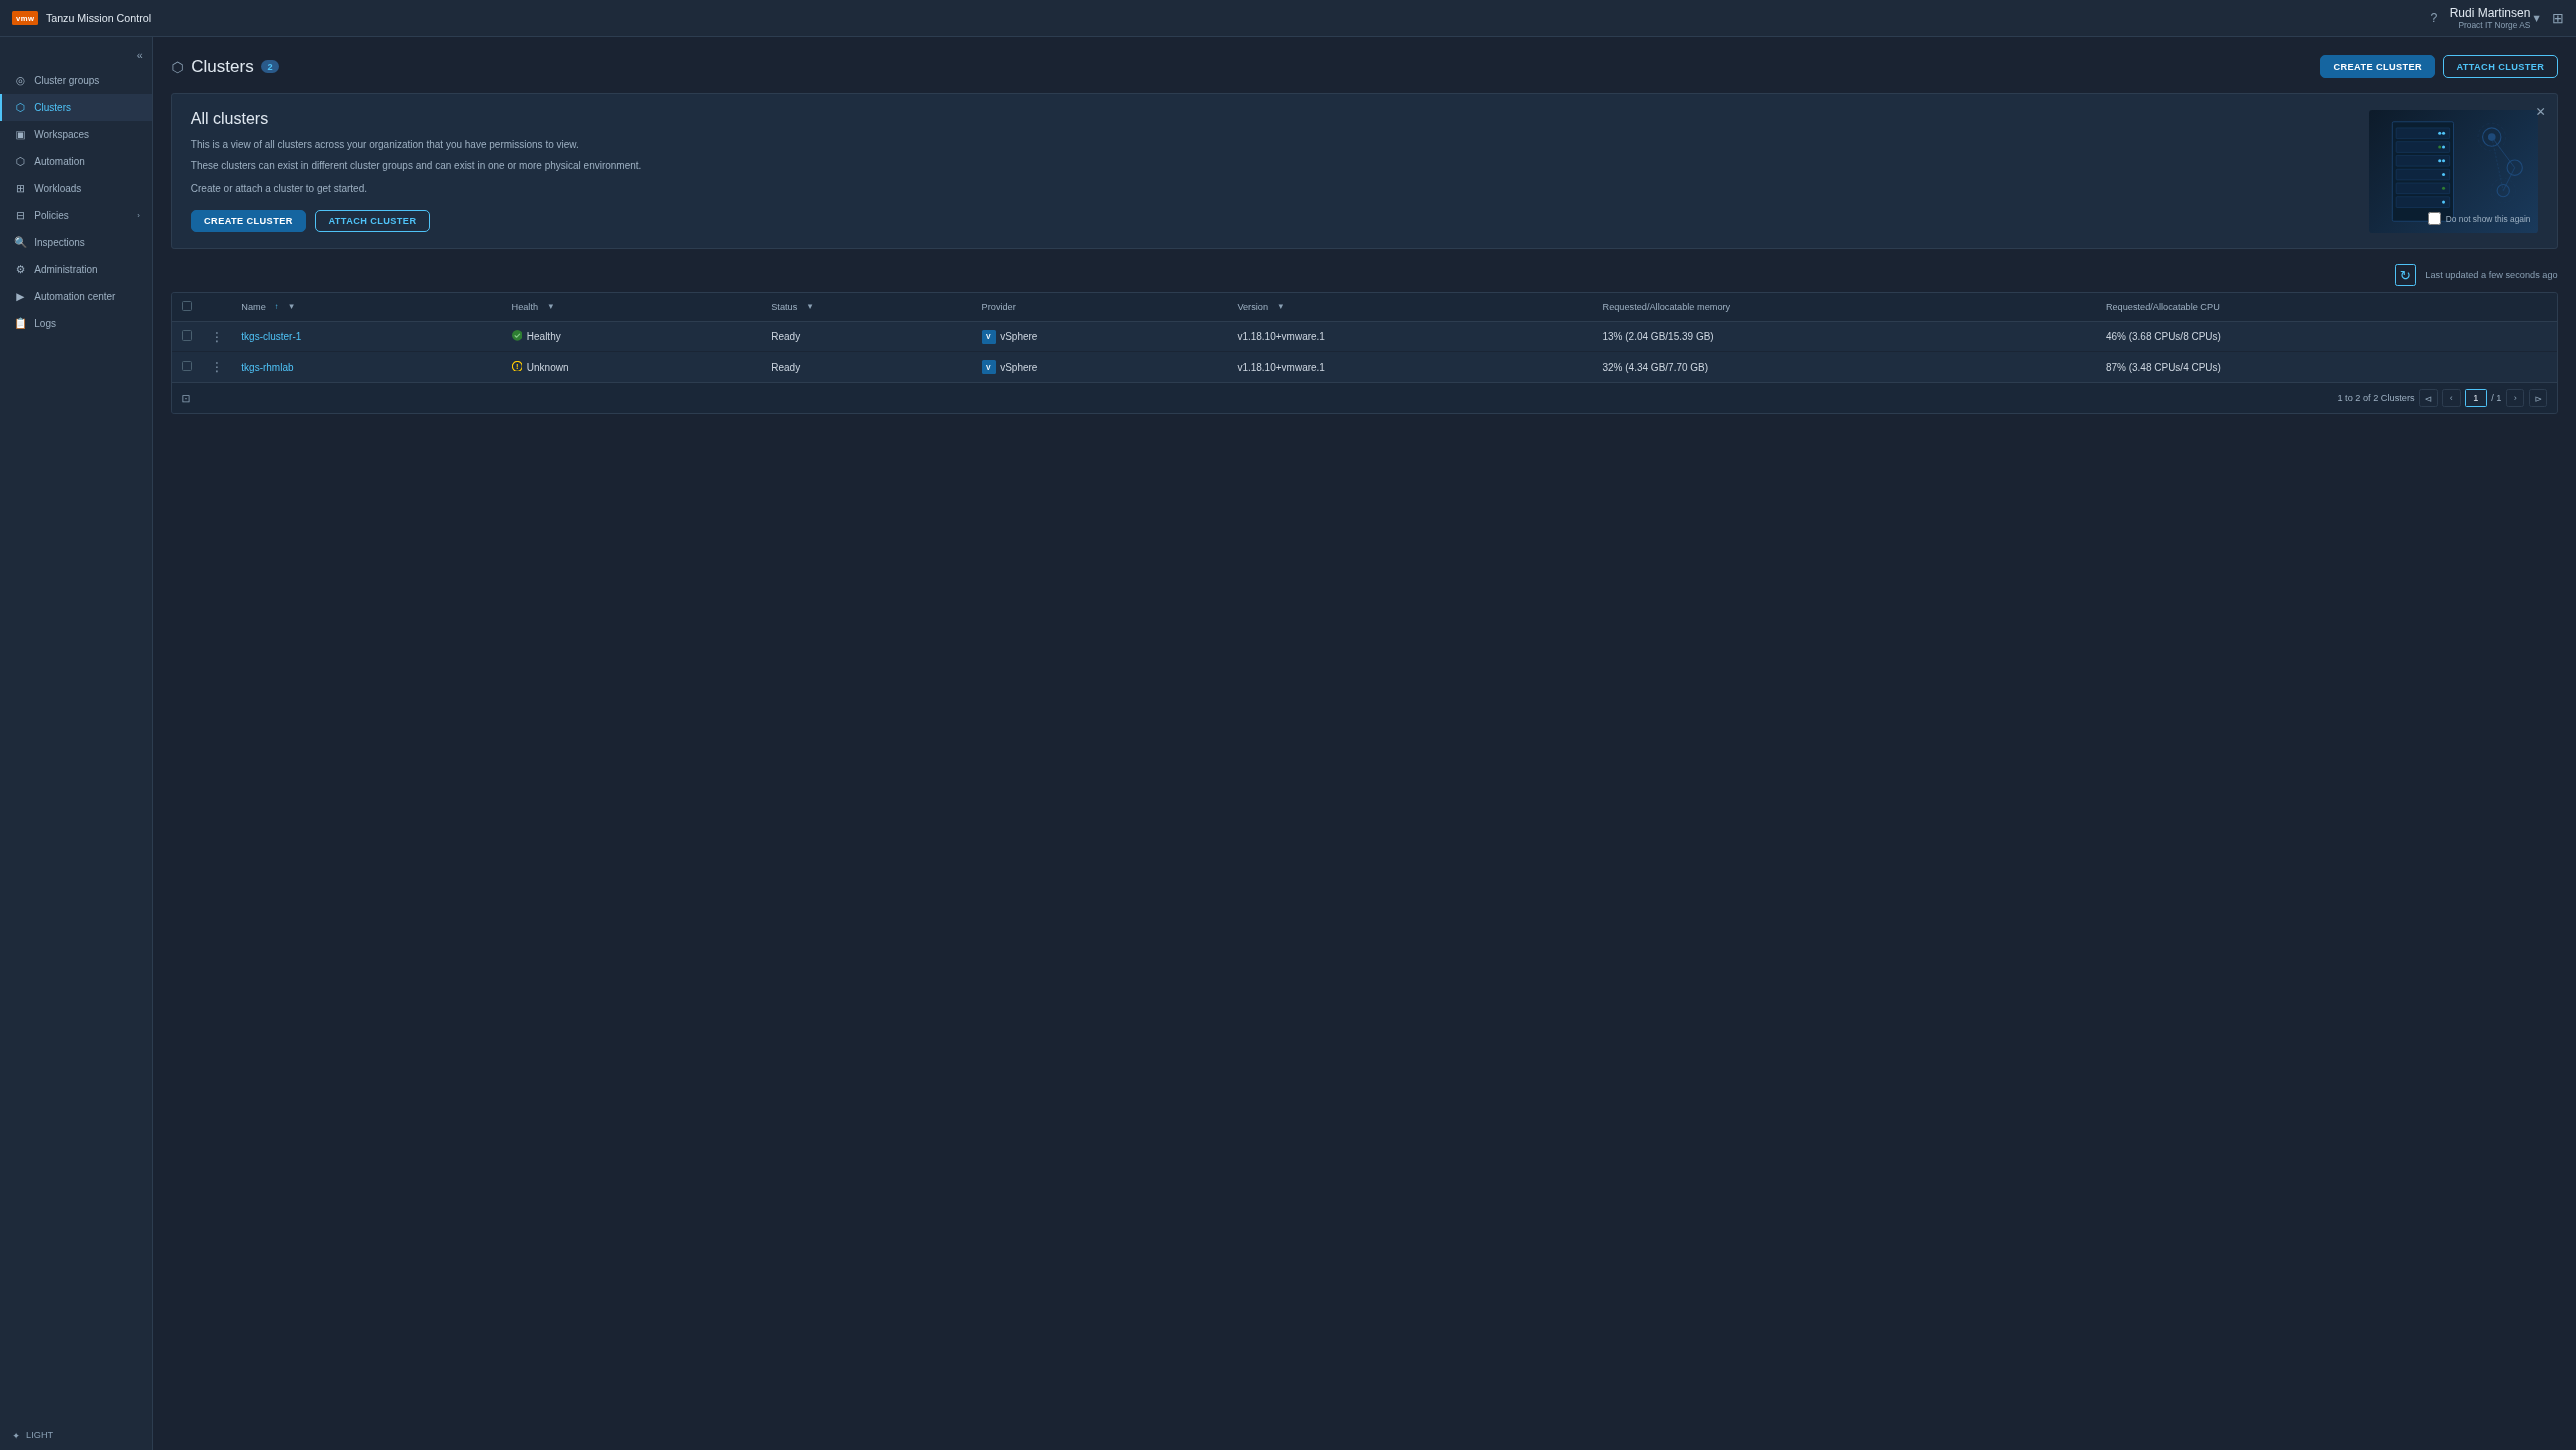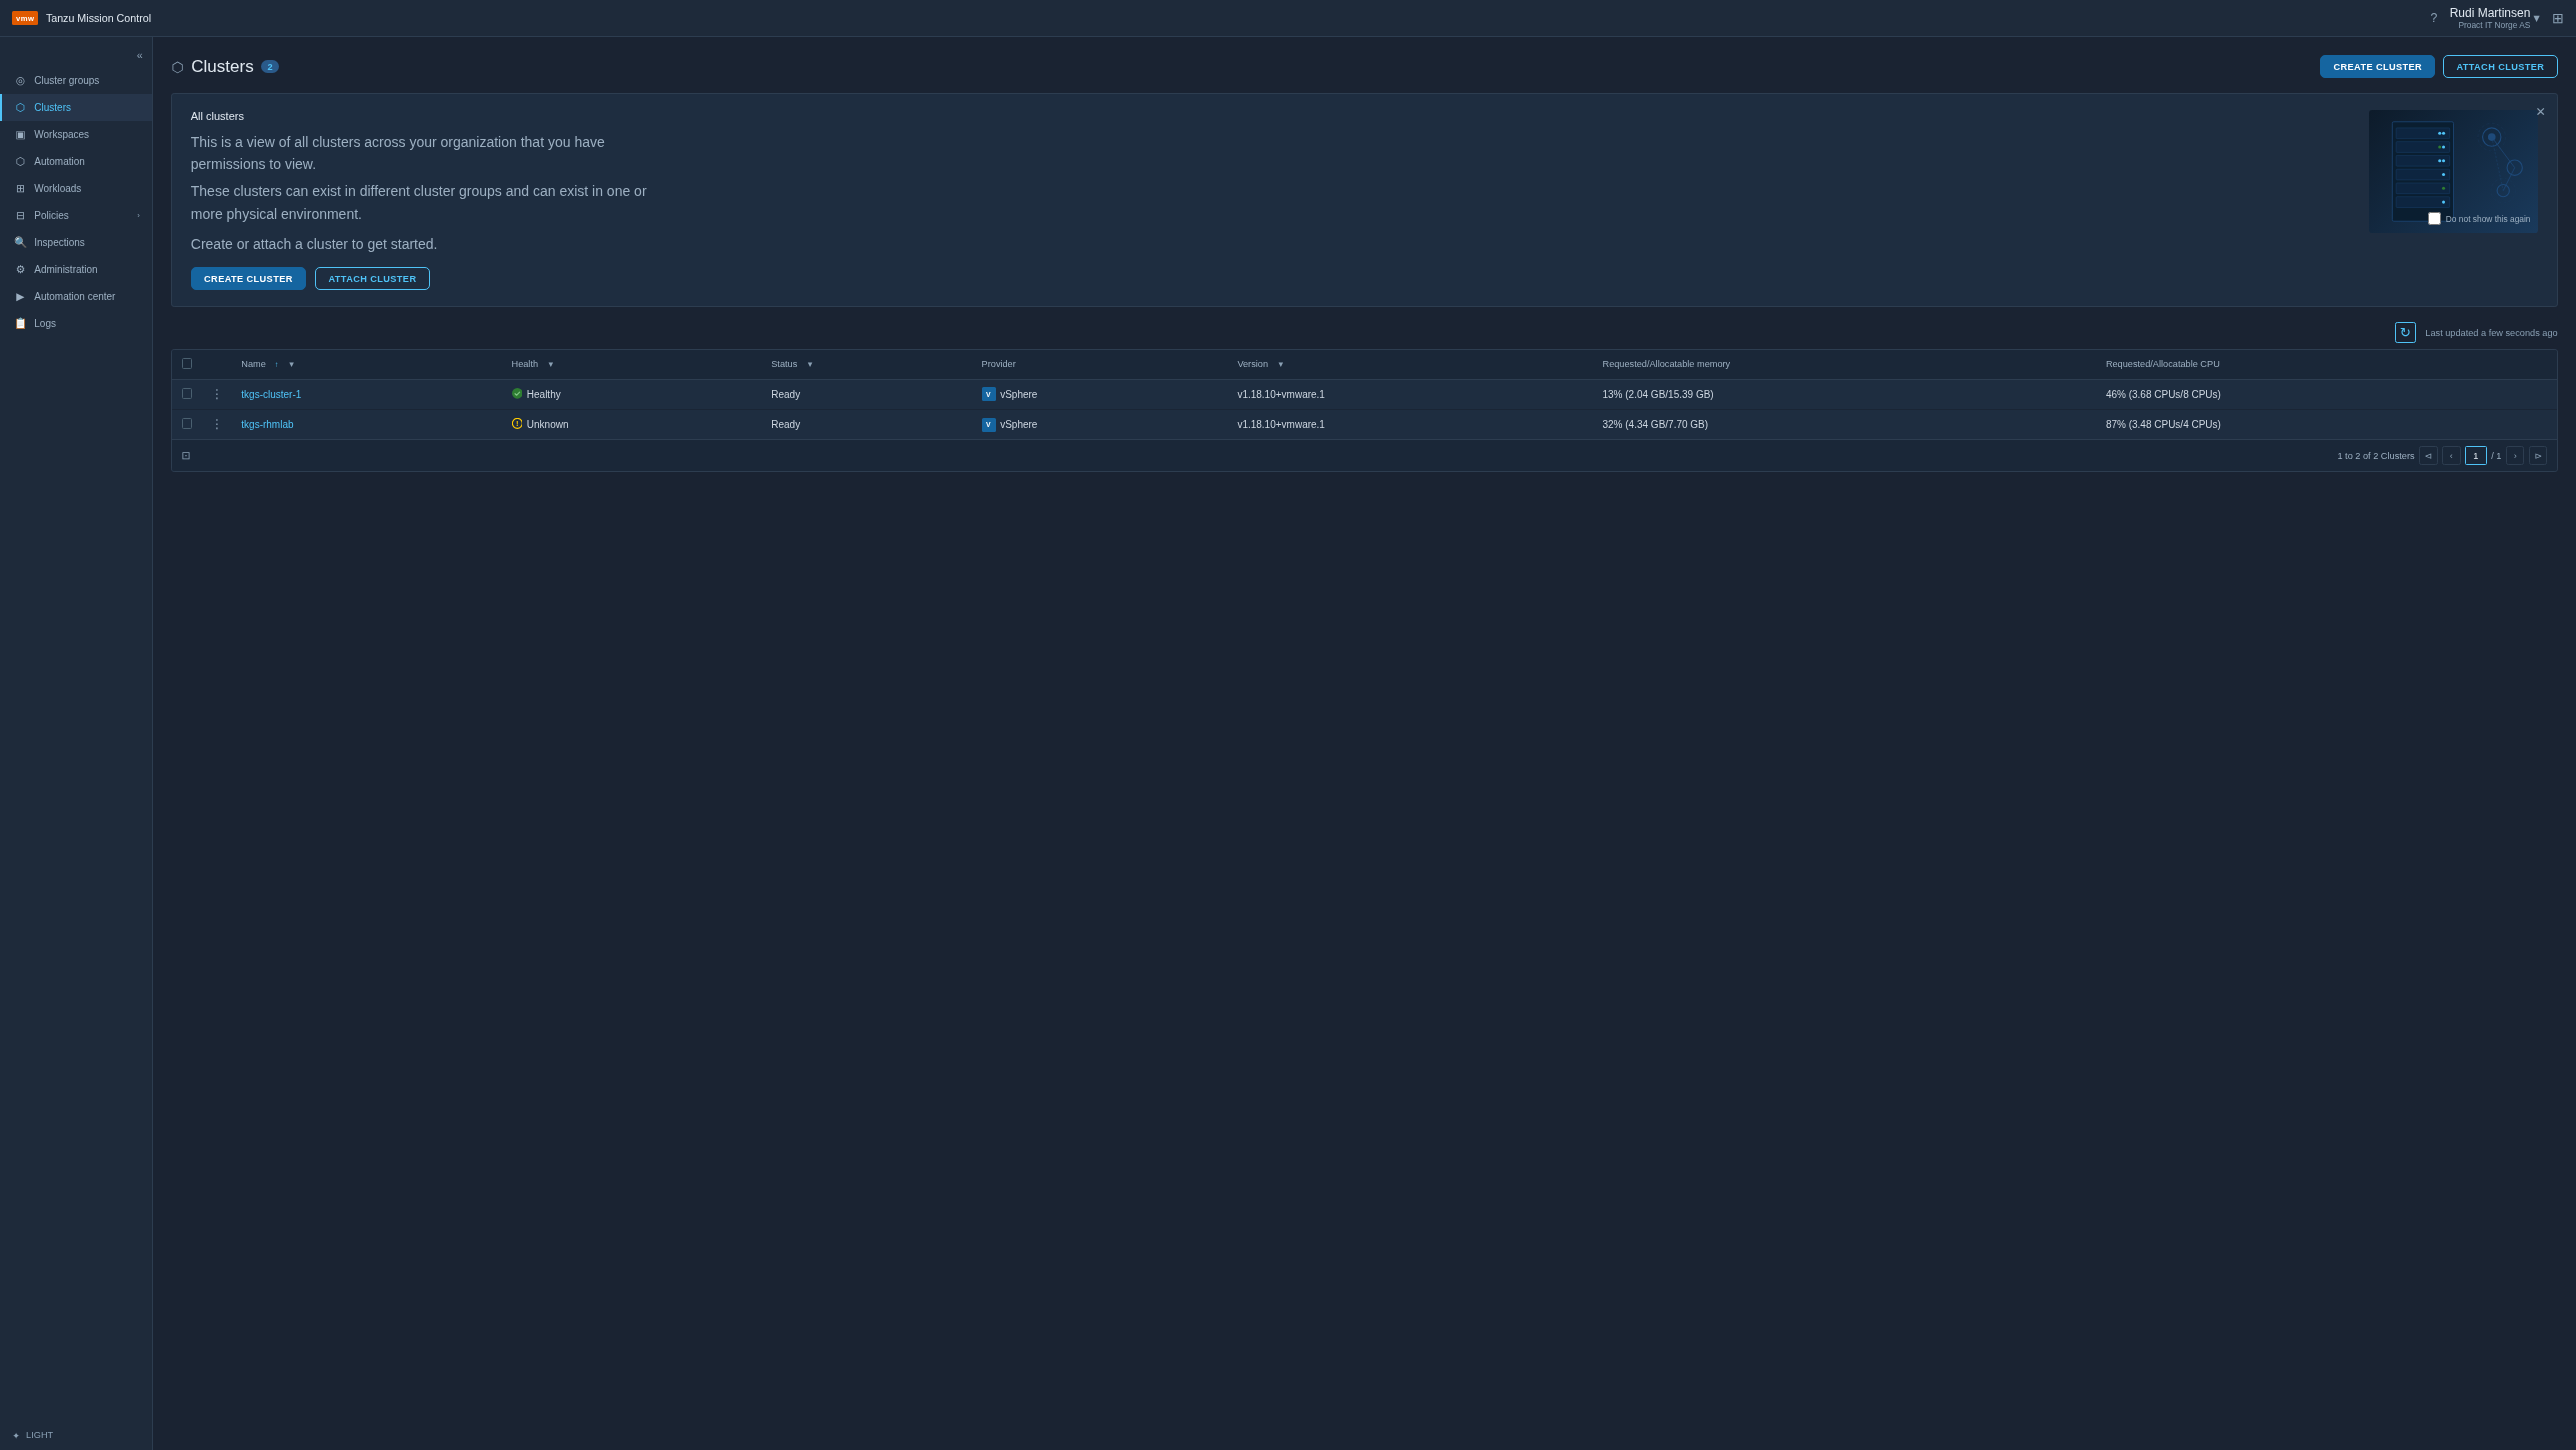--- a/index.html
+++ b/index.html
@@ -72,22 +72,22 @@
     }
     .btn-primary.filled { background: #1565a0; border-color: #1565a0; color: white; }
 
     
     .info-banner {
       background: #1e2d40; border: 0.8px solid #2d3d50; border-radius: 3.1px;
       padding: 15.3px 18.4px; margin-bottom: 15.3px; position: relative;
       display: flex; align-items: flex-start; justify-content: space-between;
     }
     .banner-content { flex: 1; max-width: 460px; }
-    .banner-title { color: #e0e8f0; font-size: 11px; font-weight: 500; margin-bottom: 9.2px; }
-    .banner-text { color: #9db0c2; font-size: 14px; line-height: 1.6; margin-bottom: 4.6px; }
+    .banner-title { color: #e0e8f0; font-size: 16px; font-weight: 500; margin-bottom: 9.2px; }
+    .banner-text { color: #9db0c2; font-size: 10px; line-height: 1.6; margin-bottom: 4.6px; }
     .banner-actions { display: flex; gap: 9.2px; margin-top: 12.3px; }
     .banner-close {
       position: absolute; top: 10.7px; right: 10.7px;
       color: #8aa0b4; cursor: pointer; font-size: 12.3px; background: none; border: none;
     }
     .banner-image {
       width: 169px; height: 123px; flex-shrink: 0;
       background: linear-gradient(135deg, #0d1b2a, #1a3a5c);
       border-radius: 3.1px; margin-left: 15.3px;
       display: flex; align-items: center; justify-content: center;

